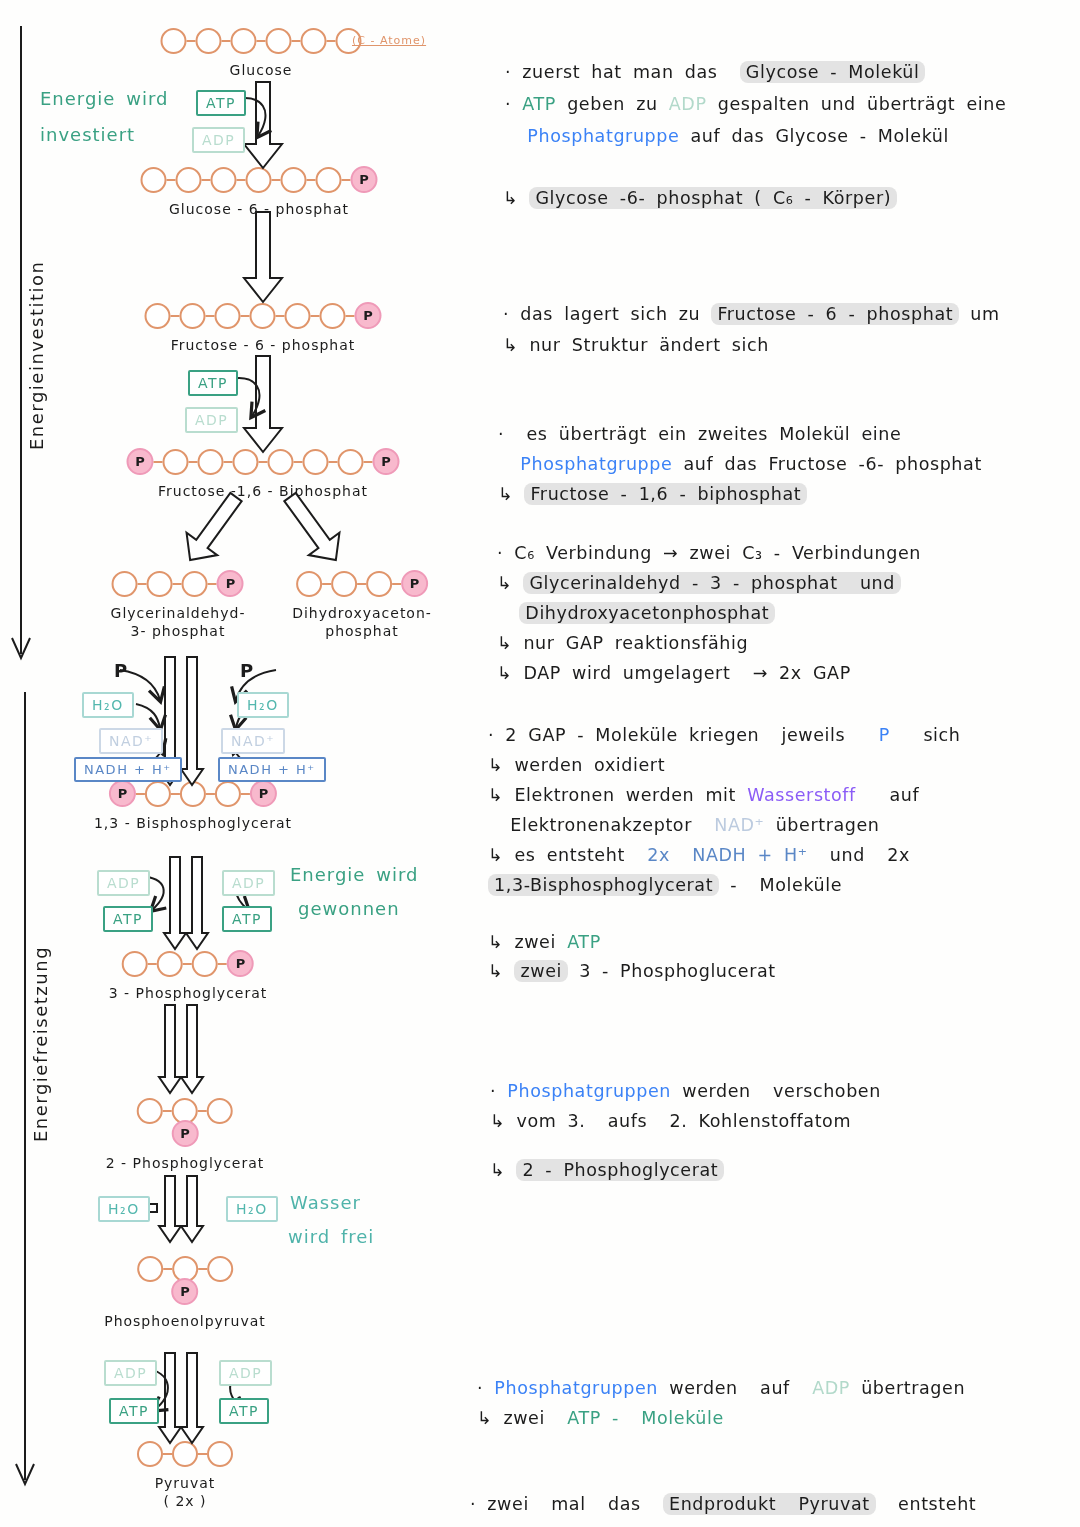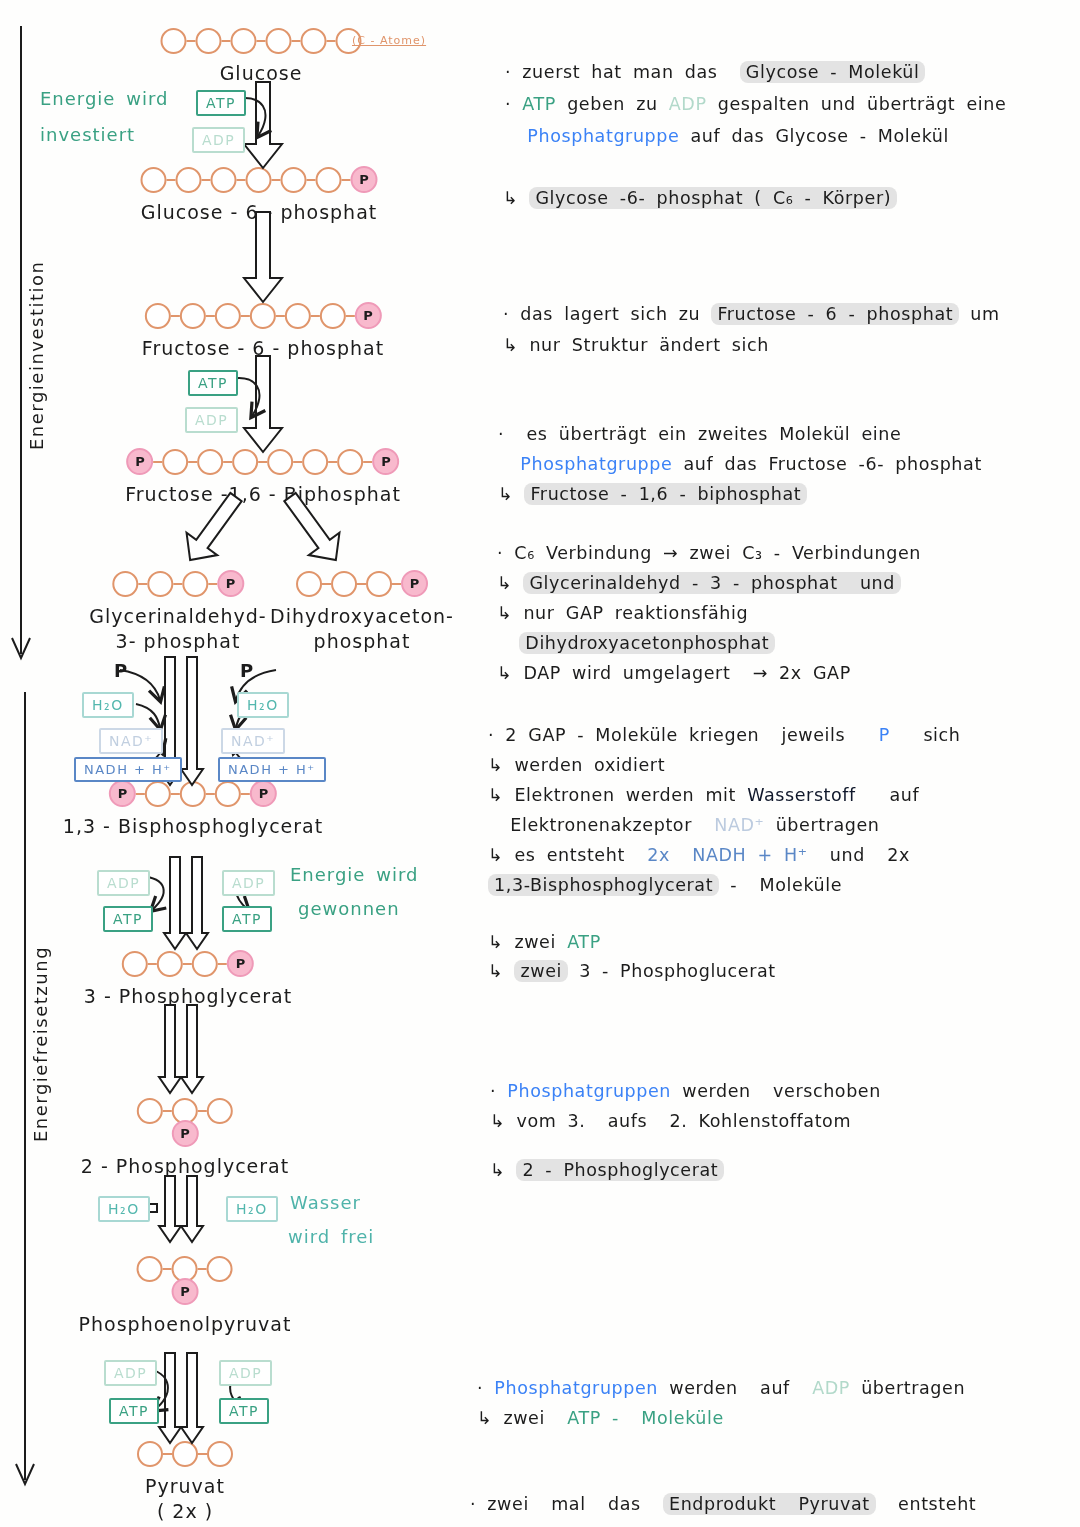--- a/index.html
+++ b/index.html
@@ -8,42 +8,42 @@
   .abs{position:absolute;}
   
   .chain{position:absolute;display:flex;flex-direction:column;align-items:center;transform:translateX(-50%);}
   .crow{display:flex;align-items:center;}
   .ccircle{width:26px;height:26px;border:2px solid #e0956b;border-radius:50%;background:#fff;box-sizing:border-box;flex:none;}
   .clink{width:9px;height:2px;background:#e0956b;flex:none;}
   .pcircle{width:27px;height:27px;border:2px solid #ef9ab8;border-radius:50%;background:#f8b9cd;
            font-size:13px;font-weight:bold;display:flex;align-items:center;justify-content:center;
            box-sizing:border-box;flex:none;color:#1c1c1c;}
   .pbelow-wrap{margin-top:-4px;}
-  .chain-label{font-size:19px;letter-spacing:1px;margin-top:7px;text-align:right;line-height:1.3;}
+  .chain-label{font-size:14px;letter-spacing:1px;margin-top:7px;text-align:right;line-height:1.3;}
   .chain-label + .chain-label{margin-top:0;}
   
   .box{position:absolute;font-size:14px;letter-spacing:1.5px;padding:3px 8px;border:2px solid;border-radius:2px;background:#fff;}
   .box.atp {border-color:#3aa183;color:#3aa183;}
   .box.adp {border-color:#b9ddcf;color:#b9ddcf;}
   .box.h2o {border-color:#a8d8d3;color:#53b7ae;}
   .box.nad {border-color:#ccd8e6;color:#c1cfe0;}
   .box.nadh{border-color:#5a87c6;color:#5a87c6;font-size:13px;}
   
   .green{position:absolute;color:#3aa183;font-size:18px;letter-spacing:1px;word-spacing:4px;}
   .teal{position:absolute;color:#4fb3aa;font-size:18px;letter-spacing:1px;word-spacing:4px;}
   .orange{position:absolute;color:#e0956b;font-size:11px;letter-spacing:1px;text-decoration:underline;}
   .pletter{position:absolute;font-size:18px;font-weight:bold;color:#1c1c1c;}
   .rotlabel{position:absolute;transform:rotate(-90deg);transform-origin:0 0;font-size:18px;letter-spacing:1.5px;white-space:nowrap;}
   
   .nblock{position:absolute;}
   .nline{font-size:17.5px;letter-spacing:0.6px;word-spacing:5px;line-height:30px;white-space:pre;}
   .lh32 .nline{line-height:32px;} .lh31 .nline{line-height:31px;} .lh29 .nline{line-height:29px;}
   .seg-hl{background:#e3e3e3;border-radius:8px;padding:1px 6px;}
   .seg-pk{color:#3b82f6;} .seg-gr{color:#3aa183;} .seg-fg{color:#b2d9ca;}
-  .seg-tl{color:#0f172a;} .seg-bl{color:#5a87c6;} .seg-pb{color:#bccbdf;}
+  .seg-tl{color:#8b5cf6;} .seg-bl{color:#5a87c6;} .seg-pb{color:#bccbdf;}
   svg{position:absolute;overflow:visible;}
   .sp-l{transform:rotate(36deg);transform-origin:50% 0;}
   .sp-r{transform:rotate(-36deg);transform-origin:50% 0;}
 </style>
 </head>
 <body>
 
 <div class="page">
 
   <svg width="0" height="0">
@@ -360,22 +360,22 @@
       <div class="nline"><span>↳ nur Struktur ändert sich</span></div>
     </div>
   <div class="nblock" style="left:498px;top:419px">
       <div class="nline"><span>·  es überträgt ein zweites Molekül eine</span></div>
       <div class="nline"><span>  </span><span class="seg-pk">Phosphatgruppe</span><span> auf das Fructose -6- phosphat</span></div>
       <div class="nline"><span>↳ </span><span class="seg-hl">Fructose - 1,6 - biphosphat</span></div>
     </div>
   <div class="nblock" style="left:497px;top:538px">
       <div class="nline"><span>· C₆ Verbindung → zwei C₃ - Verbindungen</span></div>
       <div class="nline"><span>↳ </span><span class="seg-hl">Glycerinaldehyd - 3 - phosphat  und</span></div>
+      <div class="nline"><span>  </span><span class="seg-hl">Dihydroxyacetonphosphat</span></div>
       <div class="nline"><span>↳ nur GAP reaktionsfähig</span></div>
-      <div class="nline"><span>  </span><span class="seg-hl">Dihydroxyacetonphosphat</span></div>
       <div class="nline"><span>↳ DAP wird umgelagert  → 2x GAP</span></div>
     </div>
   <div class="nblock" style="left:488px;top:720px">
       <div class="nline"><span>· 2 GAP - Moleküle kriegen  jeweils   </span><span class="seg-pk">P</span><span>   sich</span></div>
       <div class="nline"><span>↳ werden oxidiert</span></div>
       <div class="nline"><span>↳ Elektronen werden mit </span><span class="seg-tl">Wasserstoff</span><span>   auf</span></div>
       <div class="nline"><span>  Elektronenakzeptor  </span><span class="seg-pb">NAD⁺</span><span> übertragen</span></div>
       <div class="nline"><span>↳ es entsteht  </span><span class="seg-bl">2x  NADH + H⁺</span><span>  und  2x</span></div>
       <div class="nline"><span class="seg-hl">1,3-Bisphosphoglycerat</span><span> -  Moleküle</span></div>
     </div>

